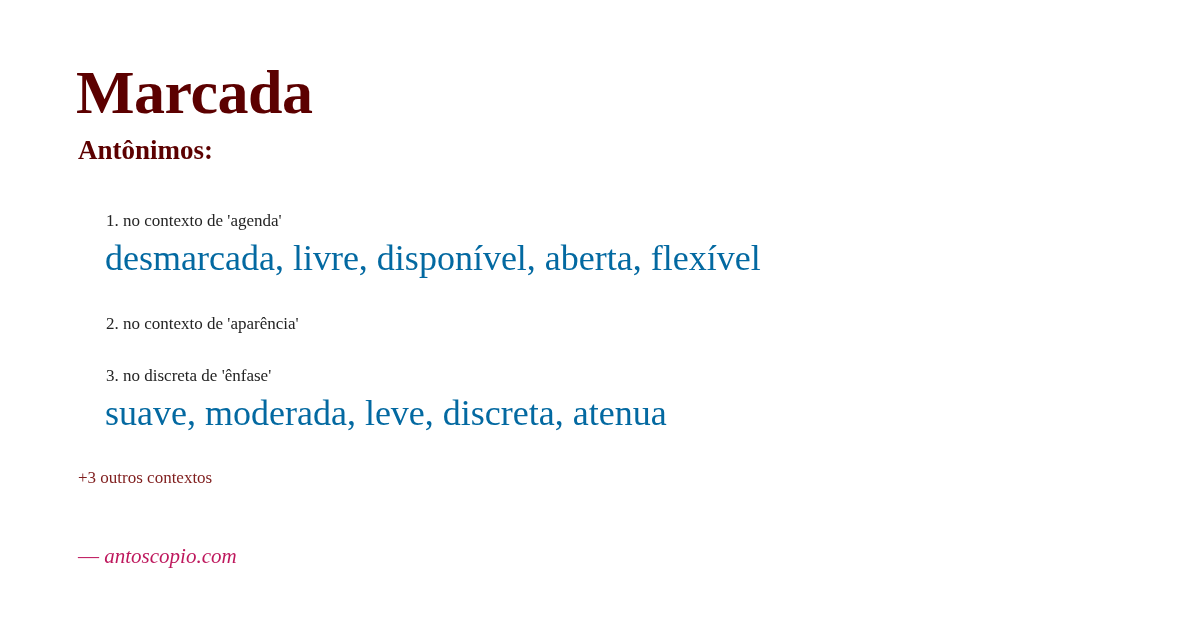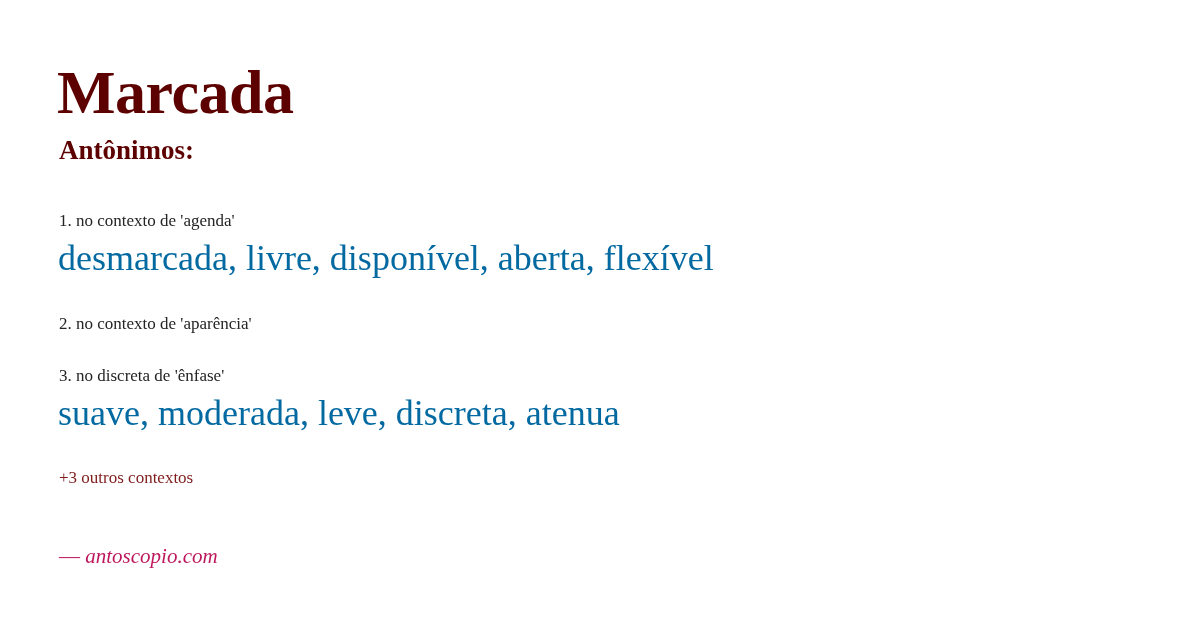--- a/index.html
+++ b/index.html
@@ -12,40 +12,41 @@
     height: 628px;
     font-family: "Liberation Serif", "DejaVu Serif", serif;
     color: #1a1a1a;
     overflow: hidden;
   }
   .page {
     position: relative;
     width: 1011px;
     height: 628px;
     box-sizing: border-box;
-    padding: 60px 57px;
+    padding: 60px 76px;
   }
   .word-title {
     font-family: "Liberation Serif", "DejaVu Serif", serif;
     font-weight: bold;
     font-size: 62px;
     line-height: 1.05;
     color: #5c0000;
     margin: 0;
     letter-spacing: -0.5px;
   }
   .subtitle {
     font-family: "Liberation Serif", "DejaVu Serif", serif;
     font-weight: bold;
     font-size: 27px;
     color: #5c0000;
     margin: 10px 0 0 2px;
   }
   .senses {
     margin-top: 44px;
+    margin-left: 28px;
   }
   .sense {
     margin-bottom: 30px;
   }
   .sense-context {
     font-size: 17px;
     color: #242424;
     margin: 0 0 2px 2px;
     line-height: 1.3;
   }

